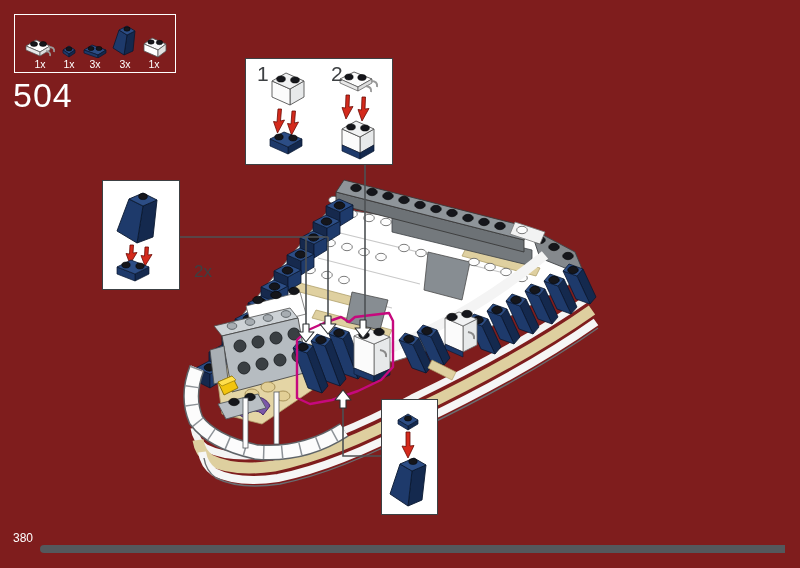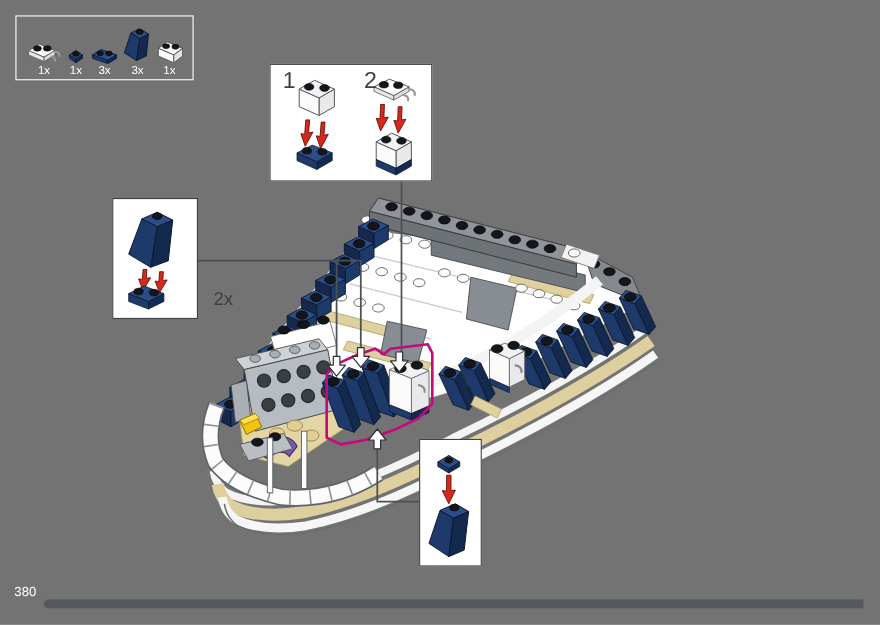--- a/index.html
+++ b/index.html
@@ -1,16 +1,16 @@
 <!DOCTYPE html>
 <html><head>
 <meta charset="utf-8">
 <style>
   html,body{margin:0;padding:0;}
-  .page{position:relative;width:800px;height:568px;background:#737373;overflow:hidden;
+  .page{position:relative;width:800px;height:568px;background:#7f1d1d;overflow:hidden;
         font-family:"Liberation Sans",sans-serif;}
   
   .parts-box{position:absolute;left:14px;top:14px;width:162px;height:59px;
              border:1.5px solid #ffffff;box-sizing:border-box;
              display:flex;align-items:flex-end;justify-content:space-between;
              padding:3px 7px 2px 7px;}
   .part-cell{display:flex;flex-direction:column;align-items:center;justify-content:flex-end;}
   .part-count{color:#ffffff;font-size:10.5px;line-height:11px;margin-top:1px;}
   .step-number{position:absolute;left:13px;top:76px;color:#ffffff;font-size:34px;
                font-weight:400;letter-spacing:1px;}
@@ -311,20 +311,21 @@
         <polygon points="4,12 12,6 26,12 18,18" fill="#f4f5f6" stroke="#555" stroke-width="0.9"></polygon>
         <polygon points="4,12 18,18 18,25 4,19" fill="#ffffff" stroke="#555" stroke-width="0.8"></polygon>
         <polygon points="18,18 26,12 26,19 18,25" fill="#e2e2e2" stroke="#555" stroke-width="0.8"></polygon>
         <ellipse cx="11" cy="10" rx="3.2" ry="2.2" fill="#15161b" stroke="#000" stroke-width="0.5"></ellipse>
         <ellipse cx="19.5" cy="10.5" rx="3.2" ry="2.2" fill="#15161b" stroke="#000" stroke-width="0.5"></ellipse>
       </svg>
       <span class="part-count">1x</span>
     </div>
   </div>
 
+  <div class="step-number">504</div>
 
   <div class="callout box-steps">
     <span class="step-label lbl-1">1</span>
     <span class="step-label lbl-2">2</span>
     <svg width="146" height="105" viewBox="0 0 146 105">
 
       <g>
         <polygon points="44,30 58,22 58,38 44,46" fill="#e7e9ea" stroke="#555" stroke-width="0.9"></polygon>
         <polygon points="26,22 44,30 44,46 26,38" fill="#fbfbfb" stroke="#555" stroke-width="0.9"></polygon>
         <polygon points="26,22 40,14 58,22 44,30" fill="#f1f2f3" stroke="#555" stroke-width="0.9"></polygon>

